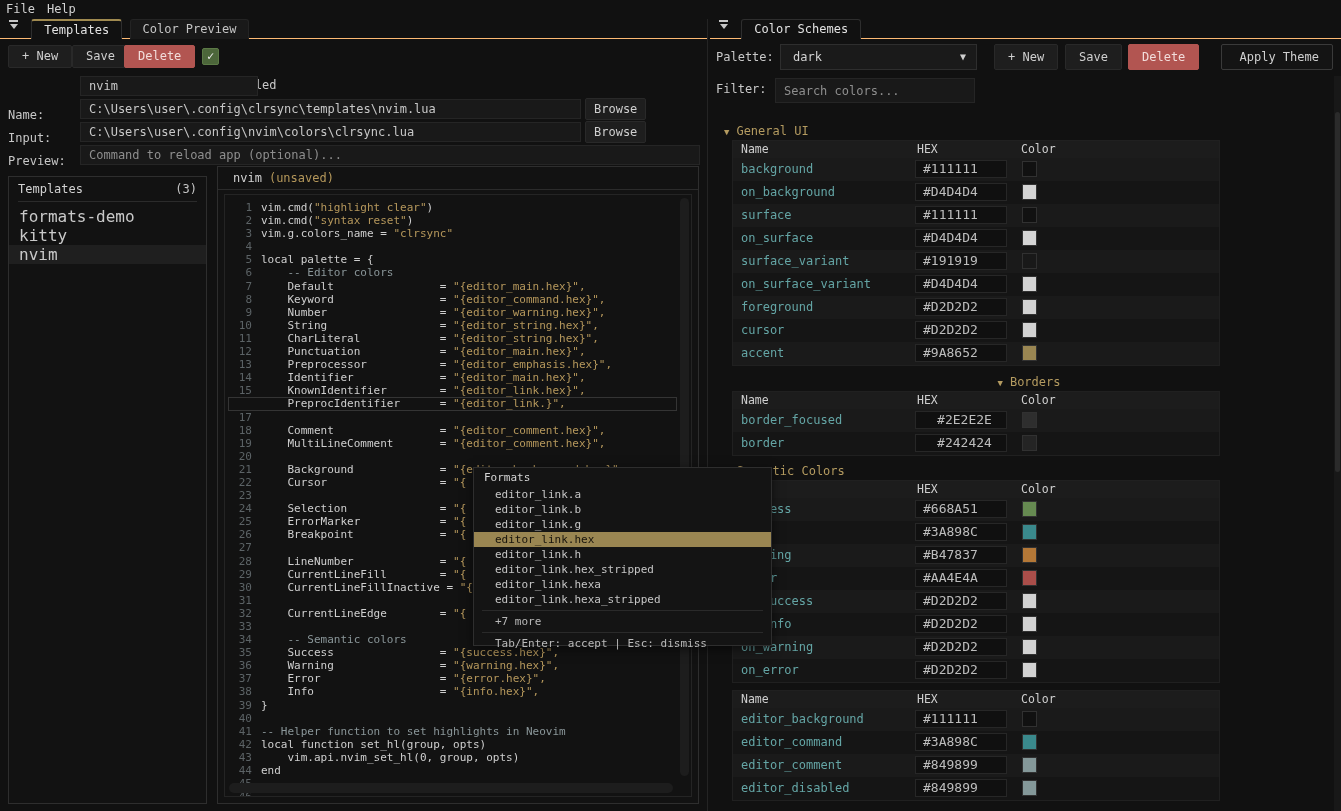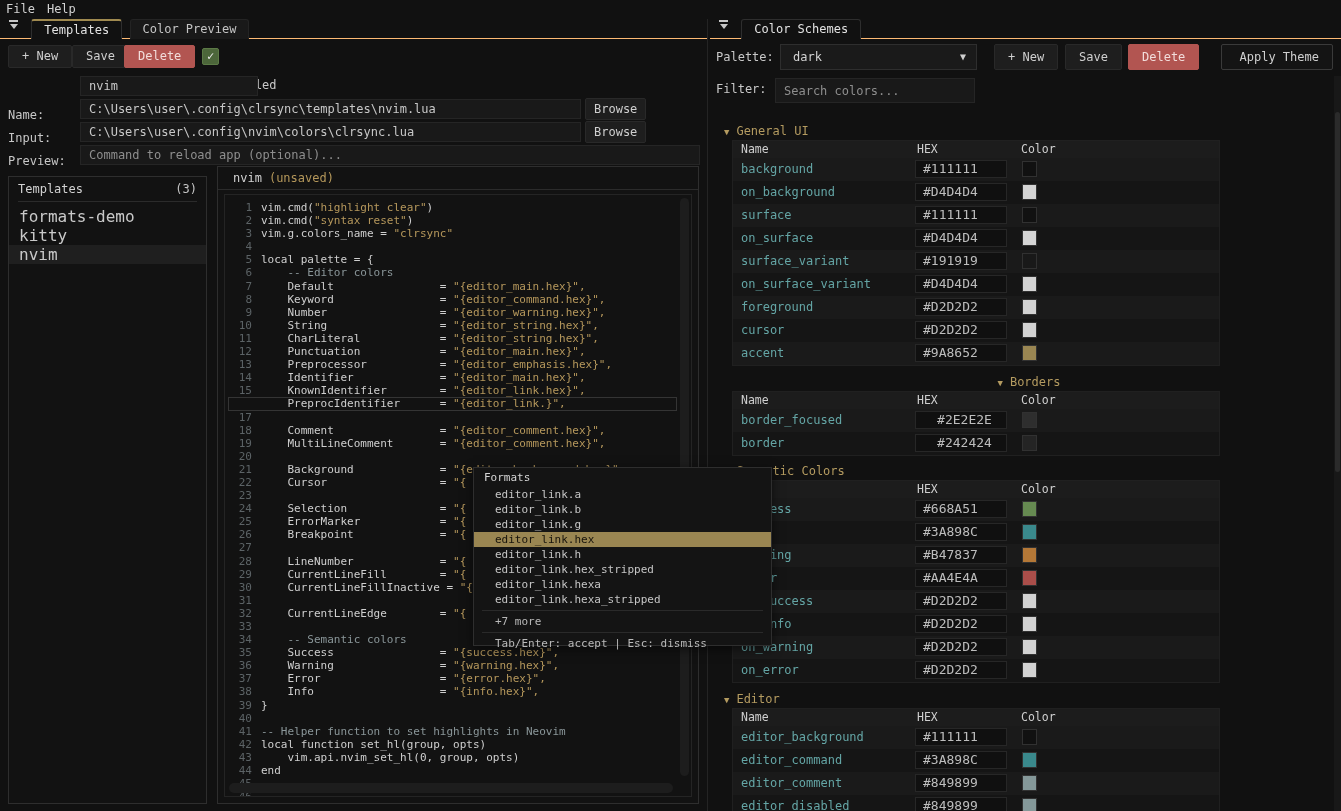--- a/index.html
+++ b/index.html
@@ -326,21 +326,20 @@
               <span class="cswatch" style="background: rgb(210, 210, 210);"></span>
             </div>
             <div class="trow alt1">
               <span class="cname">on_error</span>
               <span class="chexbox">#D2D2D2</span>
               <span class="cswatch" style="background: rgb(210, 210, 210);"></span>
             </div>
           </div>
         </div>
         <div style="margin-top: 7px;">
-          <div class="sec-header"><span class="sec-tri">▼</span><span>Editor</span></div>
           <div class="ctable">
             <div class="thead">
               <span class="th" style="left: 8px;">Name</span>
               <span class="th" style="left: 184px;">HEX</span>
               <span class="th" style="left: 288px;">Color</span>
             </div>
             <div class="trow alt0">
               <span class="cname">editor_background</span>
               <span class="chexbox">#111111</span>
               <span class="cswatch" style="background: rgb(17, 17, 17);"></span>

